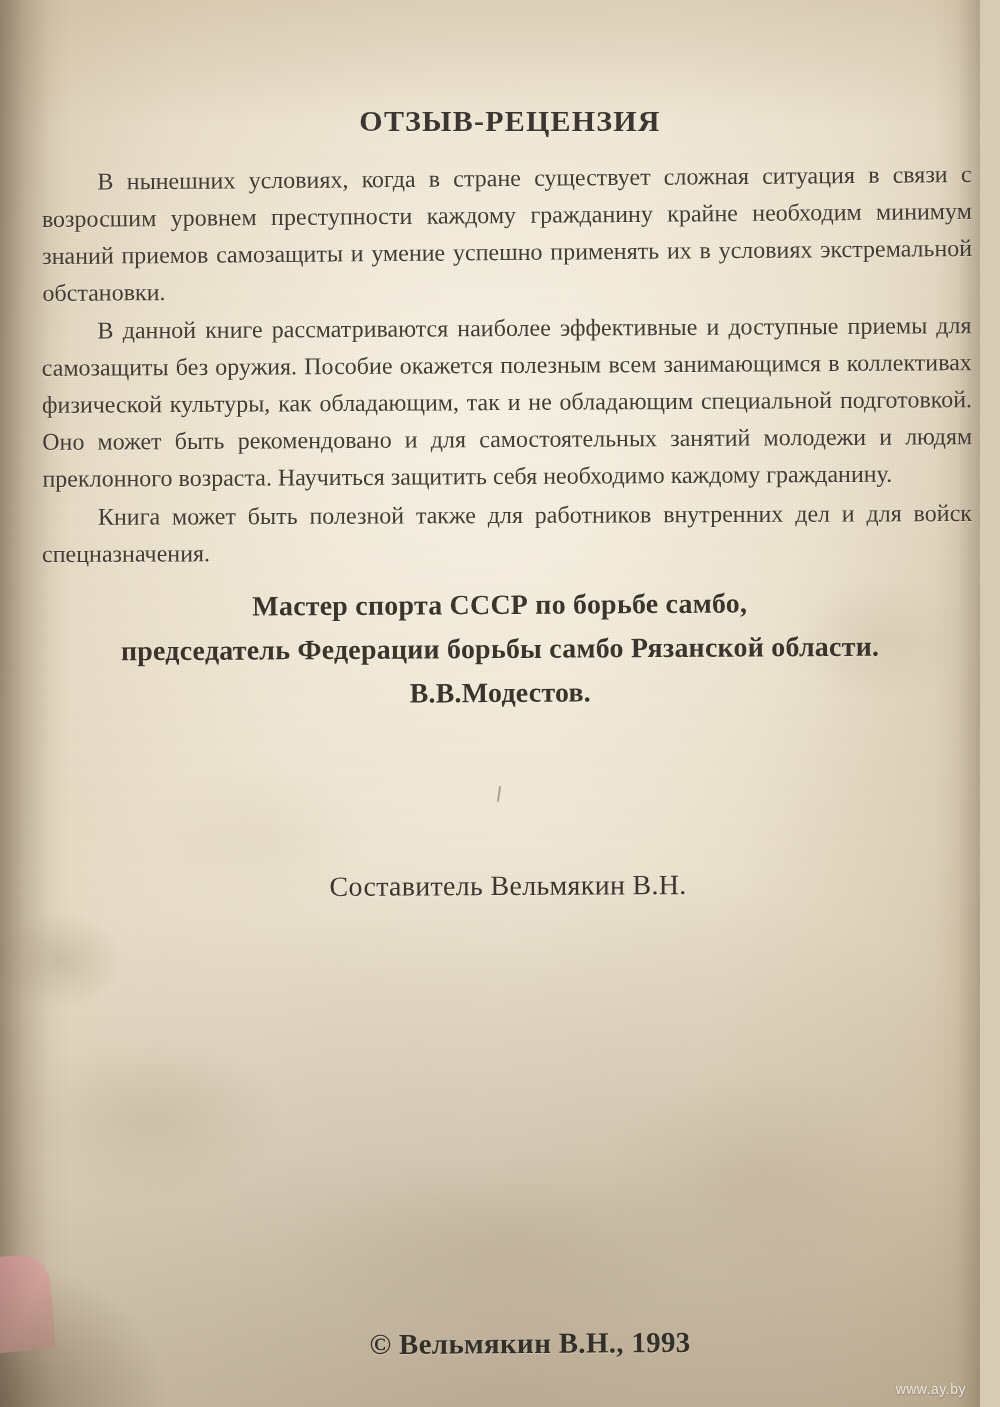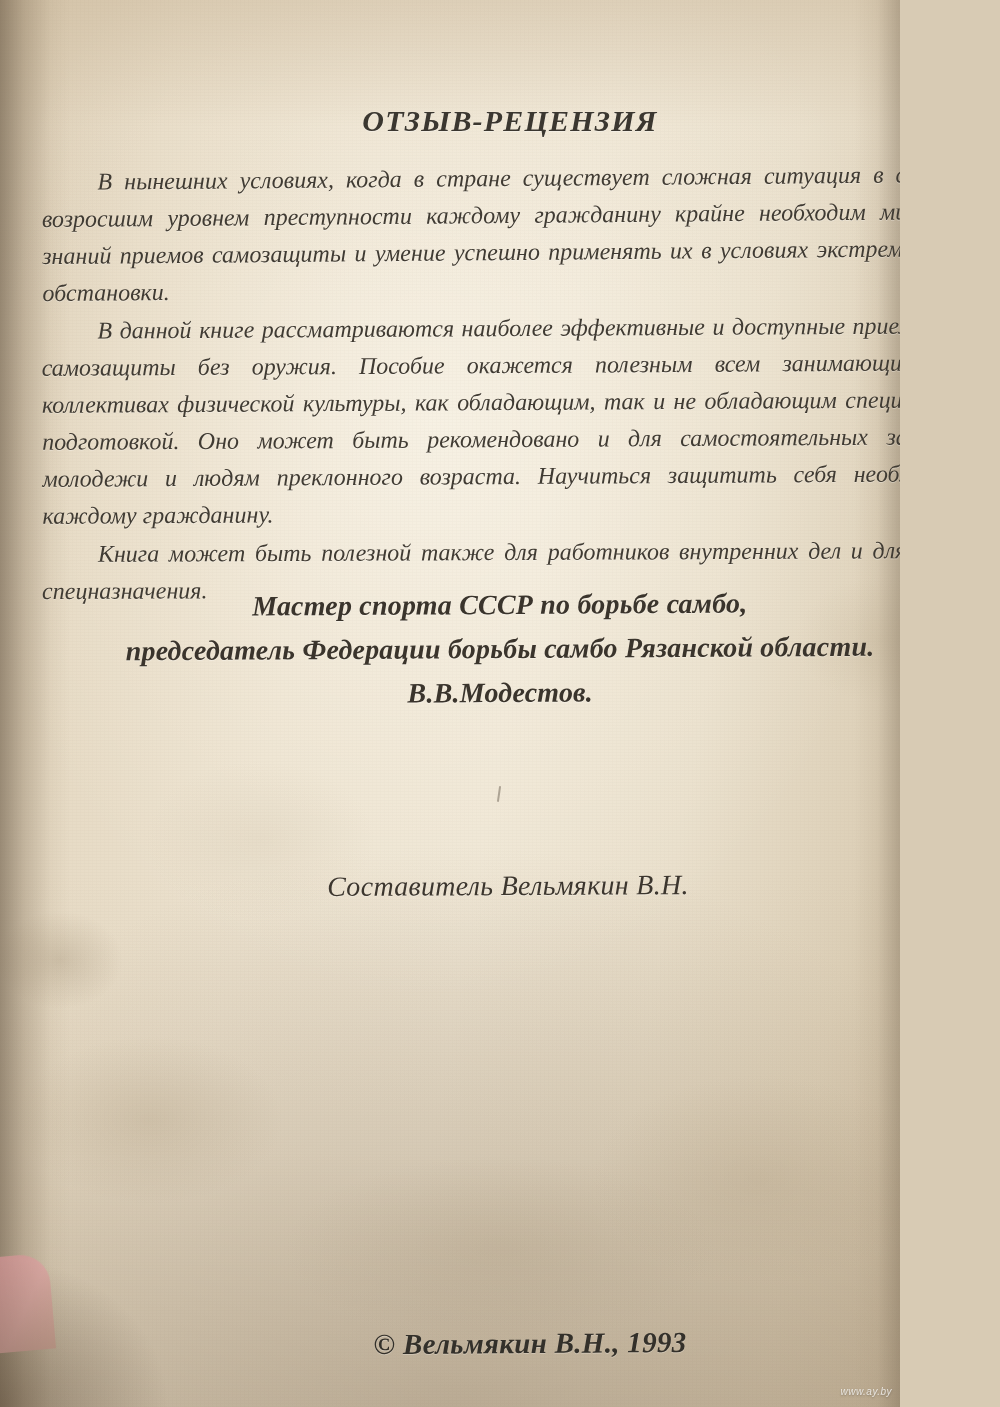--- a/index.html
+++ b/index.html
@@ -10,29 +10,28 @@
     width: 1000px;
     height: 1407px;
     overflow: hidden;
     background: #d8cbb4;
     font-family: "Liberation Serif", serif;
   }
 
   
   .page {
     position: relative;
-    width: 900px;
+    width: 980px;
     height: 1407px;
     overflow: hidden;
     
     background:
       radial-gradient(ellipse 70% 55% at 48% 30%, rgba(255,252,243,0.55) 0%, rgba(255,250,238,0.20) 45%, rgba(210,192,166,0.0) 75%),
       radial-gradient(ellipse 120% 70% at 50% 102%, rgba(150,132,108,0.45) 0%, rgba(150,132,108,0.0) 60%),
       linear-gradient(100deg, #cfc0a6 0%, #ded0b8 6%, #e6dac4 16%, #ece2cf 35%, #eee5d3 55%, #e9dfcb 72%, #ddd0b8 88%, #cdbda2 100%);
-    font-style: italic;
   }
 
   
   .lighting {
     position: absolute;
     inset: 0;
     background:
       linear-gradient(180deg, rgba(206,188,160,0.55) 0%, rgba(233,222,203,0.10) 9%, rgba(255,255,255,0.0) 22%,
                                rgba(255,255,255,0.0) 62%, rgba(196,178,152,0.18) 82%, rgba(168,150,124,0.42) 100%);
     pointer-events: none;
@@ -194,24 +193,24 @@
     width: 2px;
     height: 16px;
     background: rgba(90,80,66,0.45);
     transform: rotate(8deg);
     border-radius: 1px;
     pointer-events: none;
   }
 
   .watermark {
     position: absolute;
-    right: 8px;
+    right: 14px;
     bottom: 10px;
     font-family: "Liberation Sans", sans-serif;
-    font-size: 10px;
+    font-size: 14px;
     color: rgba(255,255,255,0.75);
     letter-spacing: .5px;
     text-shadow: 0 1px 2px rgba(80,70,58,0.45);
   }
 </style>
 </head>
 <body>
 
 <div class="page">
 

